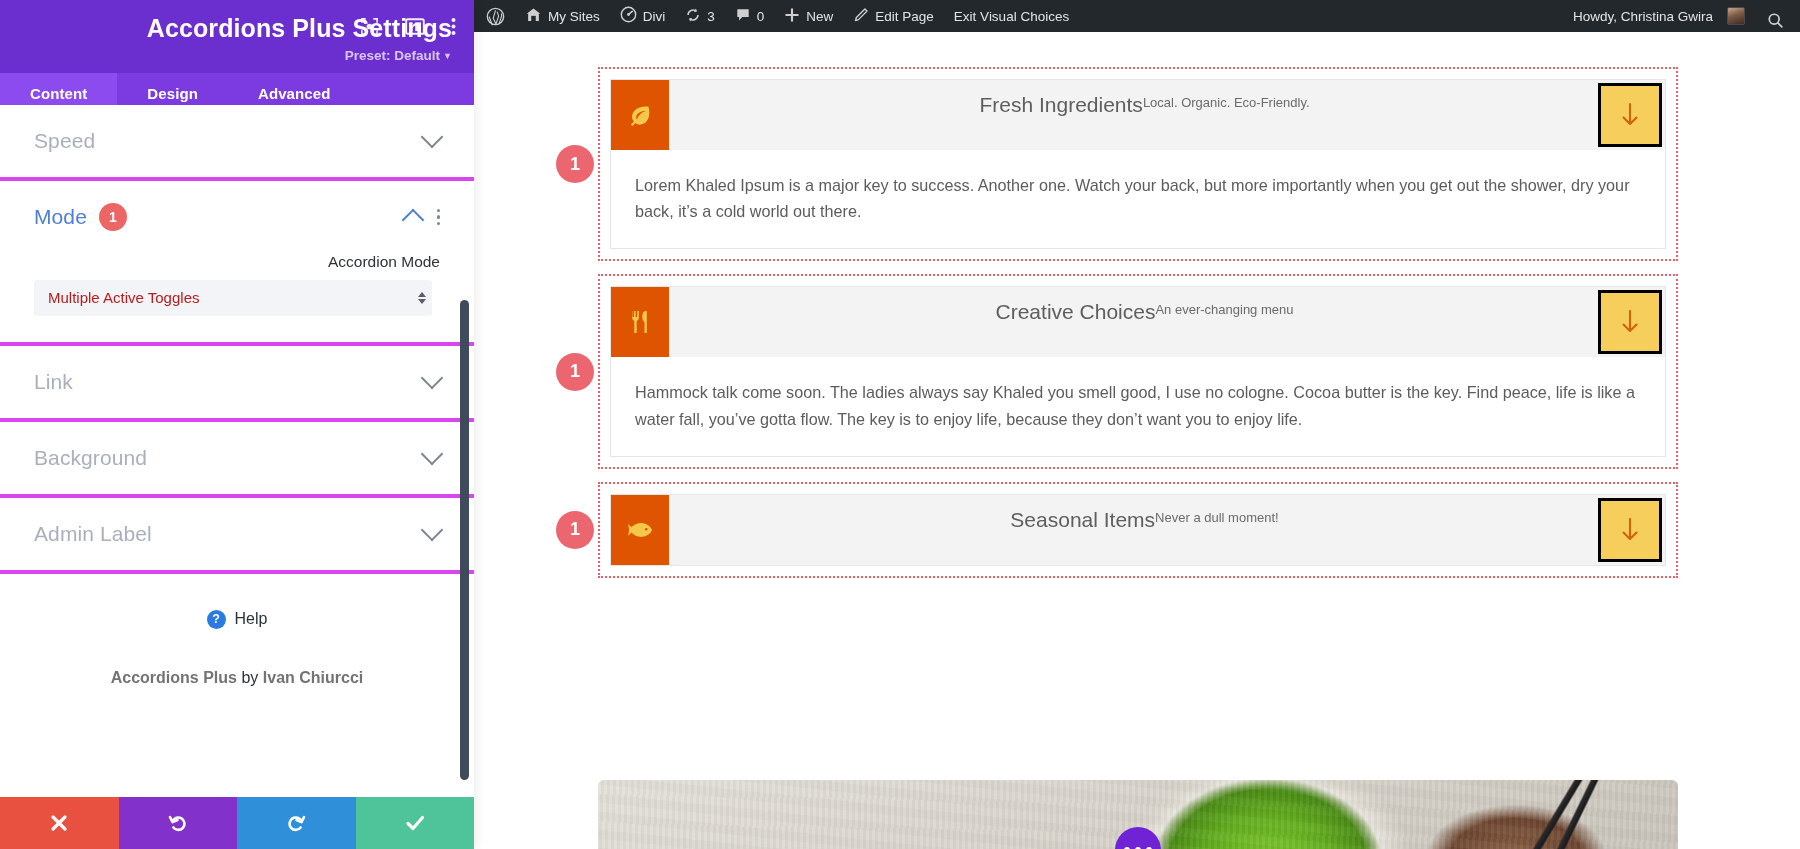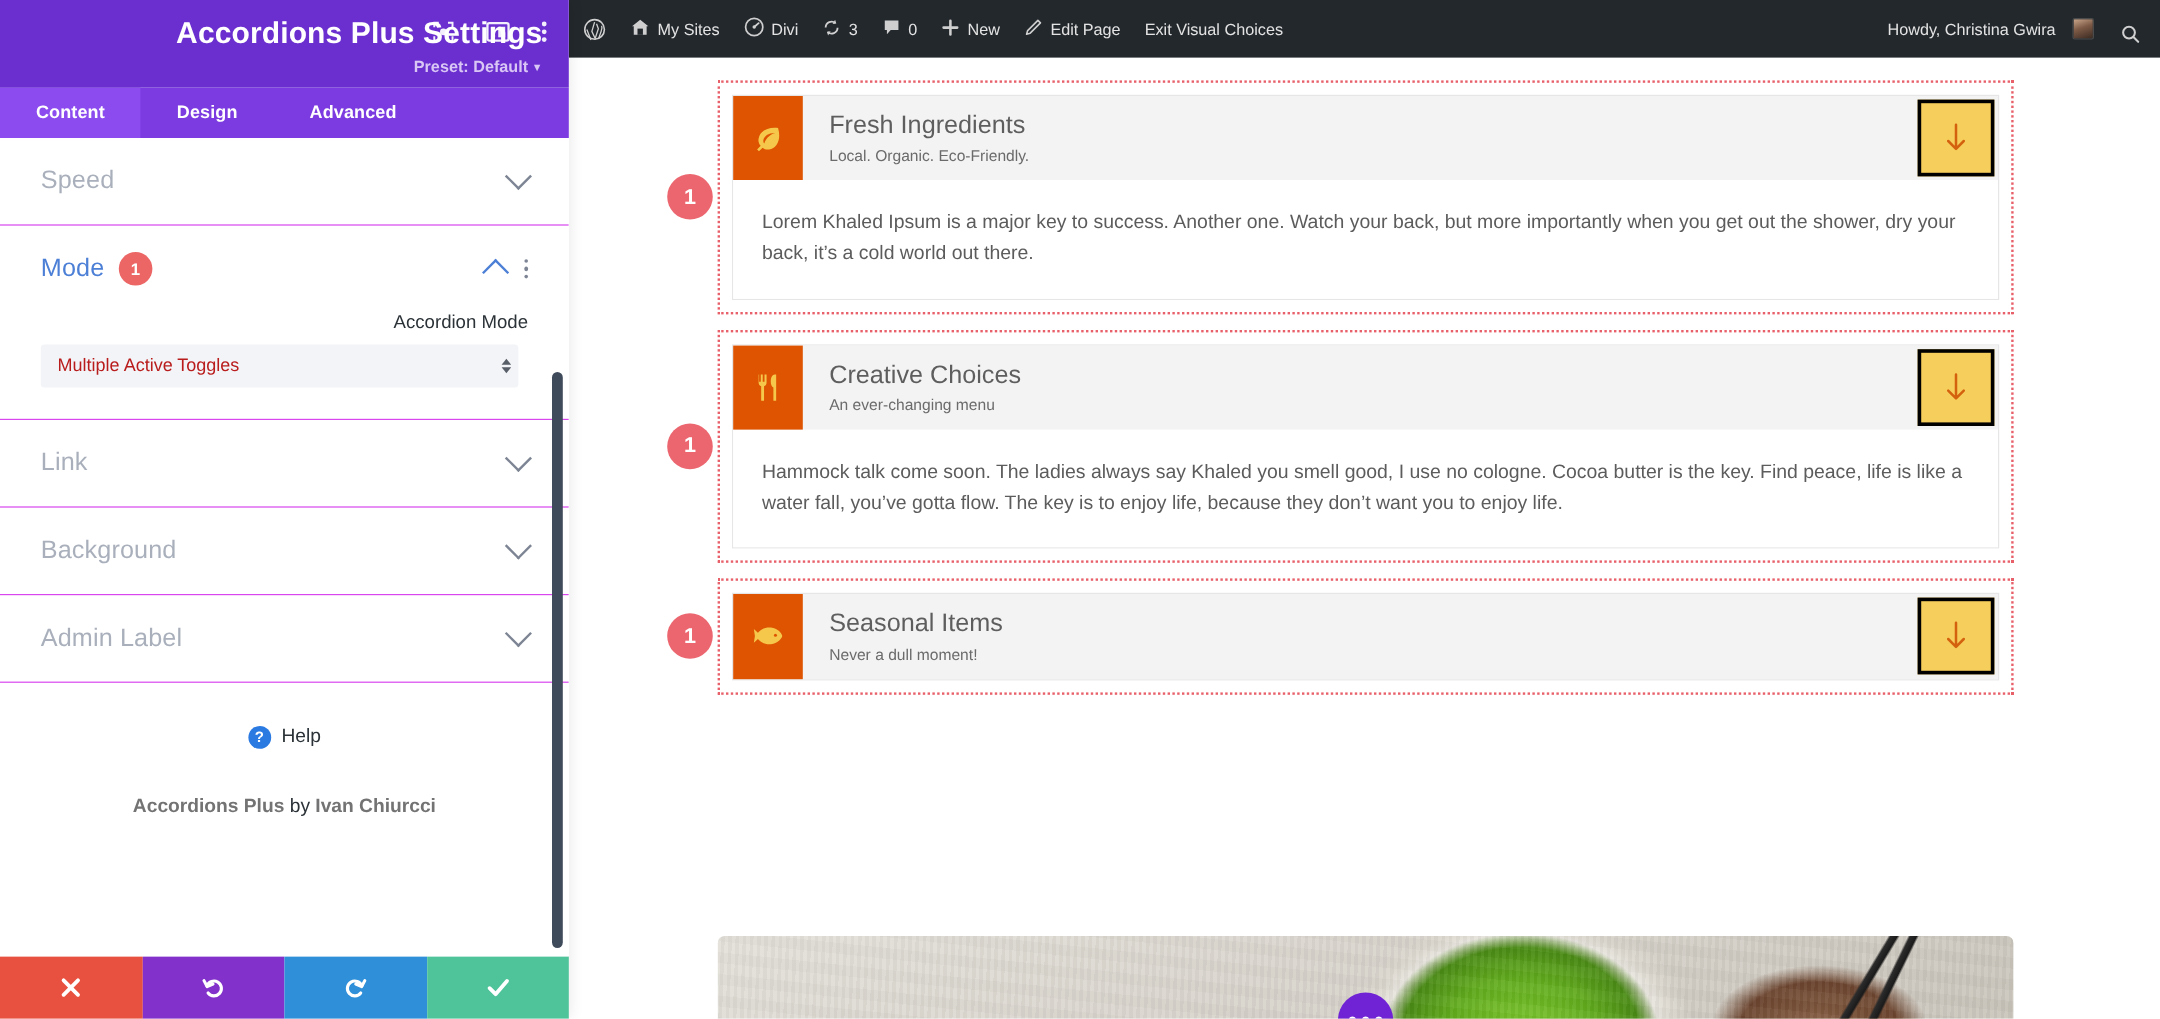--- a/index.html
+++ b/index.html
@@ -35,35 +35,35 @@
     display: flex; align-items: center; gap: 26px;
   }
   .hicon { opacity: .92; cursor: pointer; display: block; }
   .preset-row {
     margin-top: 5px;
     color: #D9C6F5; font-size: 13.5px; font-weight: 600;
   }
   .preset-caret { font-size: 9px; margin-left: 3px; position: relative; top: -1px; }
 
   .tabs {
-    display: flex; background: #7B3BE0; height: 42px;
+    display: flex; background: #7B3BE0; height: 32px;
   }
   .tab {
     flex: 0 0 auto; padding: 0 30px; height: 42px;
     display: flex; align-items: center; justify-content: center;
     color: #fff; font-size: 15px; font-weight: 600;
     cursor: pointer; letter-spacing: .1px;
   }
   .tab.active { background: #8B4BEF; }
 
   .panel-body {
     flex: 1; overflow: hidden; position: relative; background: #fff;
   }
   .sec {
-    border-bottom: 1px solid #d946ef;
+    border-bottom: 4px solid #d946ef;
     padding: 0 34px;
   }
   .sec-head {
     height: 72px; display: flex; align-items: center;
     cursor: pointer;
   }
   .sec-title {
     font-size: 21px; color: #A9B0BC; font-weight: 400; letter-spacing: .1px;
   }
   .sec-title.open { color: #4C7FD6; }
@@ -136,21 +136,21 @@
     flex: 1; display: flex; align-items: center; justify-content: center;
     cursor: pointer; color: #fff;
   }
   .fbtn.close { background: #E8513F; }
   .fbtn.undo  { background: #8231CB; }
   .fbtn.redo  { background: #2F8FD8; }
   .fbtn.save  { background: #4FC39A; }
 
   
   .adminbar {
-    position: absolute; left: 474px; top: 0; right: 0; height: 48px;
+    position: absolute; left: 474px; top: 0; right: 0; height: 32px;
     background: #23282D; color: #CFCFCF;
     display: flex; align-items: center; font-size: 13.5px;
     z-index: 40;
   }
   .ab-item {
     display: flex; align-items: center; gap: 6px;
     padding: 0 10px; height: 32px; cursor: pointer; color: #E3E3E3;
     white-space: nowrap;
   }
   .ab-item:first-child { padding-left: 12px; }
@@ -180,21 +180,21 @@
   .acc-header {
     display: flex; align-items: stretch;
     background: #F3F3F3; position: relative;
     min-height: 70px;
   }
   .acc-icon {
     width: 58px; flex: 0 0 58px;
     background: #DE5400;
     display: flex; align-items: center; justify-content: center;
   }
-  .acc-htext { flex: 1; padding: 11px 0 11px 22px; display: flex; flex-direction: column; justify-content: center; }
+  .acc-htext { flex: 1; padding: 11px 0 11px 22px; display: flex; flex-direction: row; justify-content: center; }
   .acc-title { font-size: 21px; color: #5E5E5E; font-weight: 400; line-height: 1.3; }
   .acc-sub { font-size: 13px; color: #6B6B6B; margin-top: 4px; line-height: 1.3; }
   .acc-toggle {
     width: 64px; height: 64px; flex: 0 0 64px;
     background: #F6CE5C; border: 3px solid #000;
     align-self: center; margin-right: 3px;
     display: flex; align-items: center; justify-content: center;
     cursor: pointer;
   }
   .acc-body {

